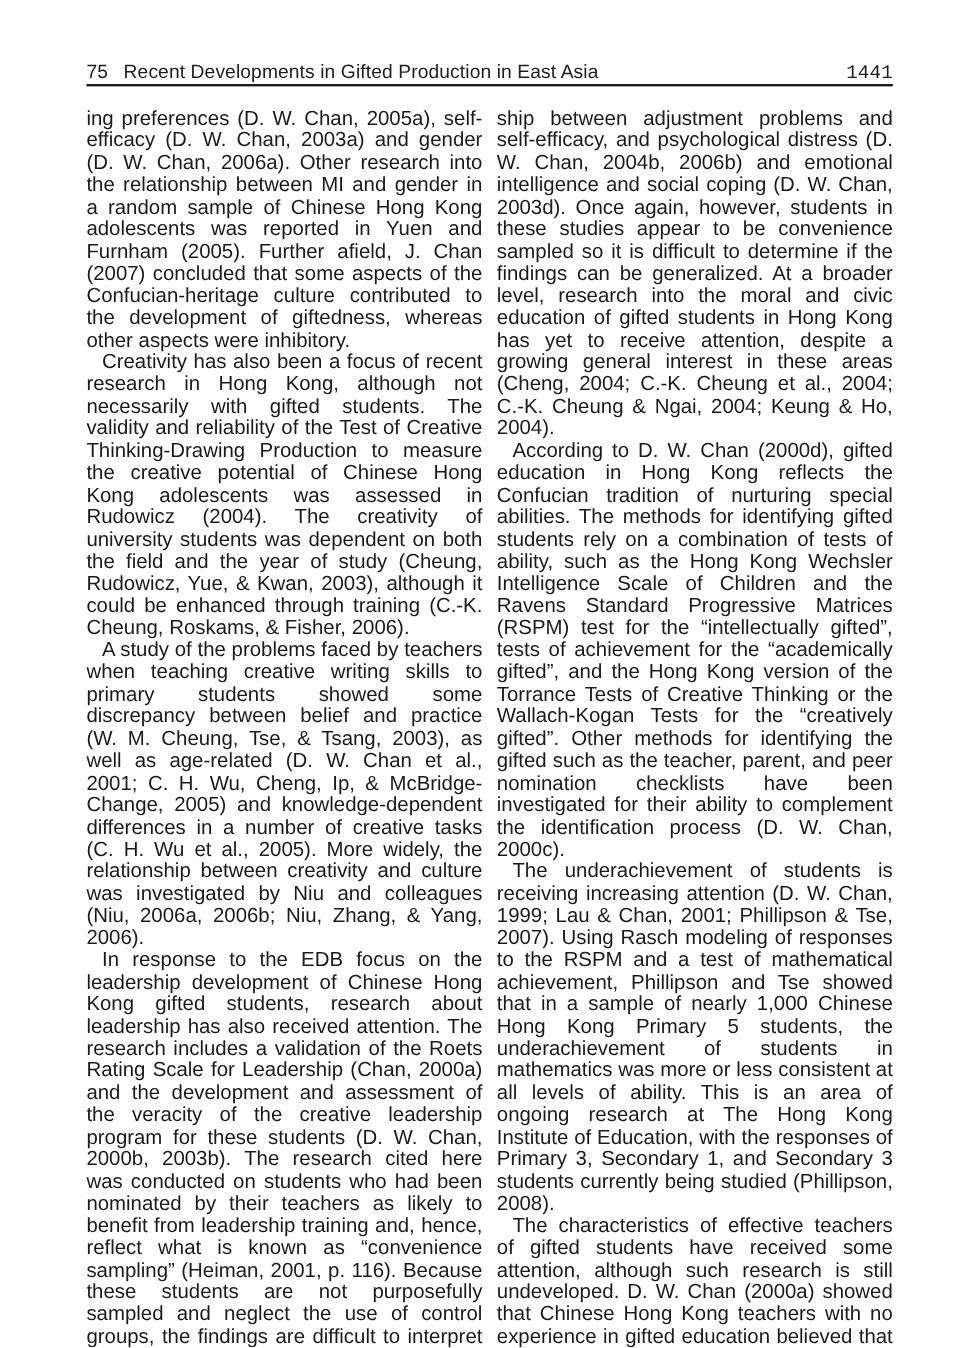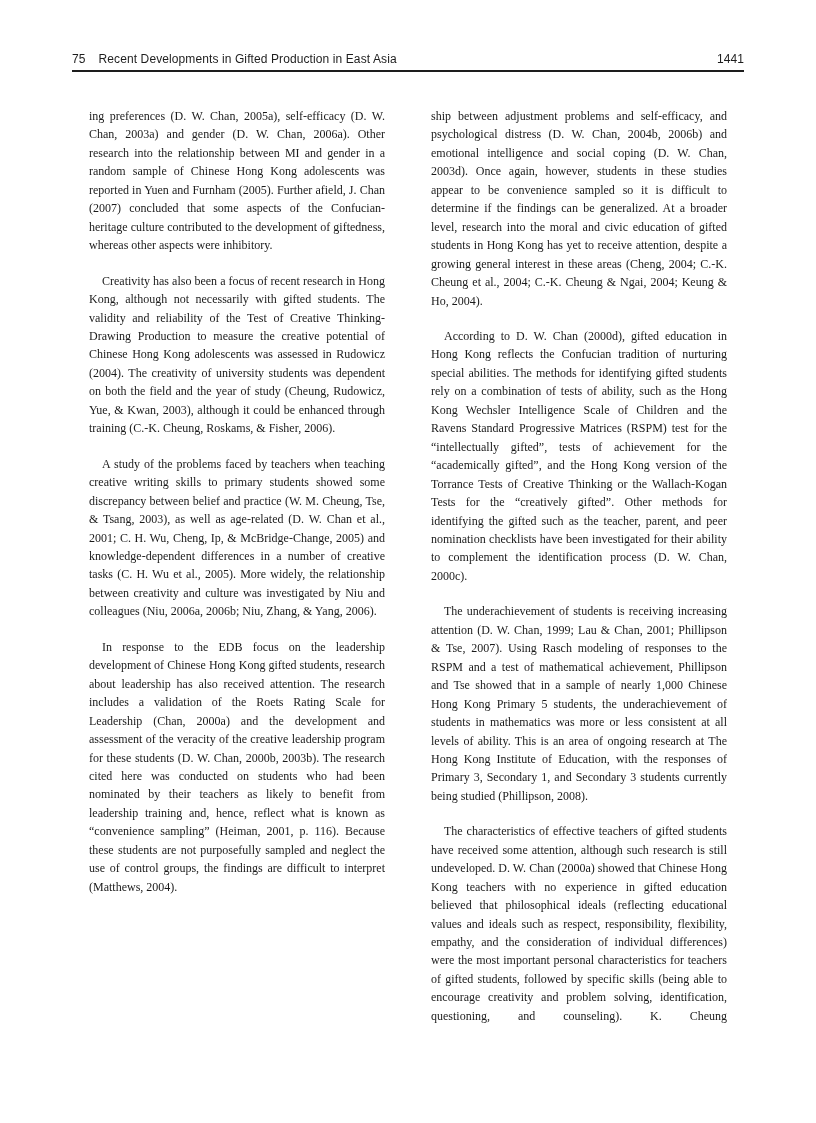--- a/index.html
+++ b/index.html
@@ -23,37 +23,37 @@
   }
   .running-head {
     position: absolute;
     left: 72px;
     top: 52px;
     width: 672px;
     display: flex;
     align-items: flex-end;
     justify-content: space-between;
     font-family: "Liberation Sans", sans-serif;
-    font-size: 12px;
+    font-size: 16px;
     color: #1d1d1d;
     letter-spacing: 0.1px;
   }
   .rh-left {
     display: flex;
     align-items: baseline;
   }
   .rh-chapter {
     margin-right: 13px;
     font-family: "Liberation Sans", sans-serif;
   }
   .rh-title {
     font-family: "Liberation Sans", sans-serif;
   }
   .rh-folio {
-    font-family: Liberation Sans, sans-serif;
+    font-family: Liberation Mono, monospace;
     margin-left: 20px;
   }
   .head-rule {
     position: absolute;
     left: 72px;
     top: 70px;
     width: 672px;
     height: 1.6px;
     background: #1d1d1d;
   }
@@ -63,23 +63,23 @@
     top: 90px;
     width: 672px;
     height: 935px;
     display: flex;
     justify-content: space-between;
   }
   .col {
     width: 330px;
   }
   p.body-par {
-    margin: 17px;
-    font-family: Liberation Serif, serif;
-    font-size: 12px;
+    margin: 0;
+    font-family: Liberation Sans, sans-serif;
+    font-size: 17px;
     line-height: 18.45px;
     text-align: justify;
     text-justify: inter-word;
     text-indent: 0;
     color: #1a1a1a;
     hyphens: none;
   }
   p.body-par.indent {
     text-indent: 13px;
   }

